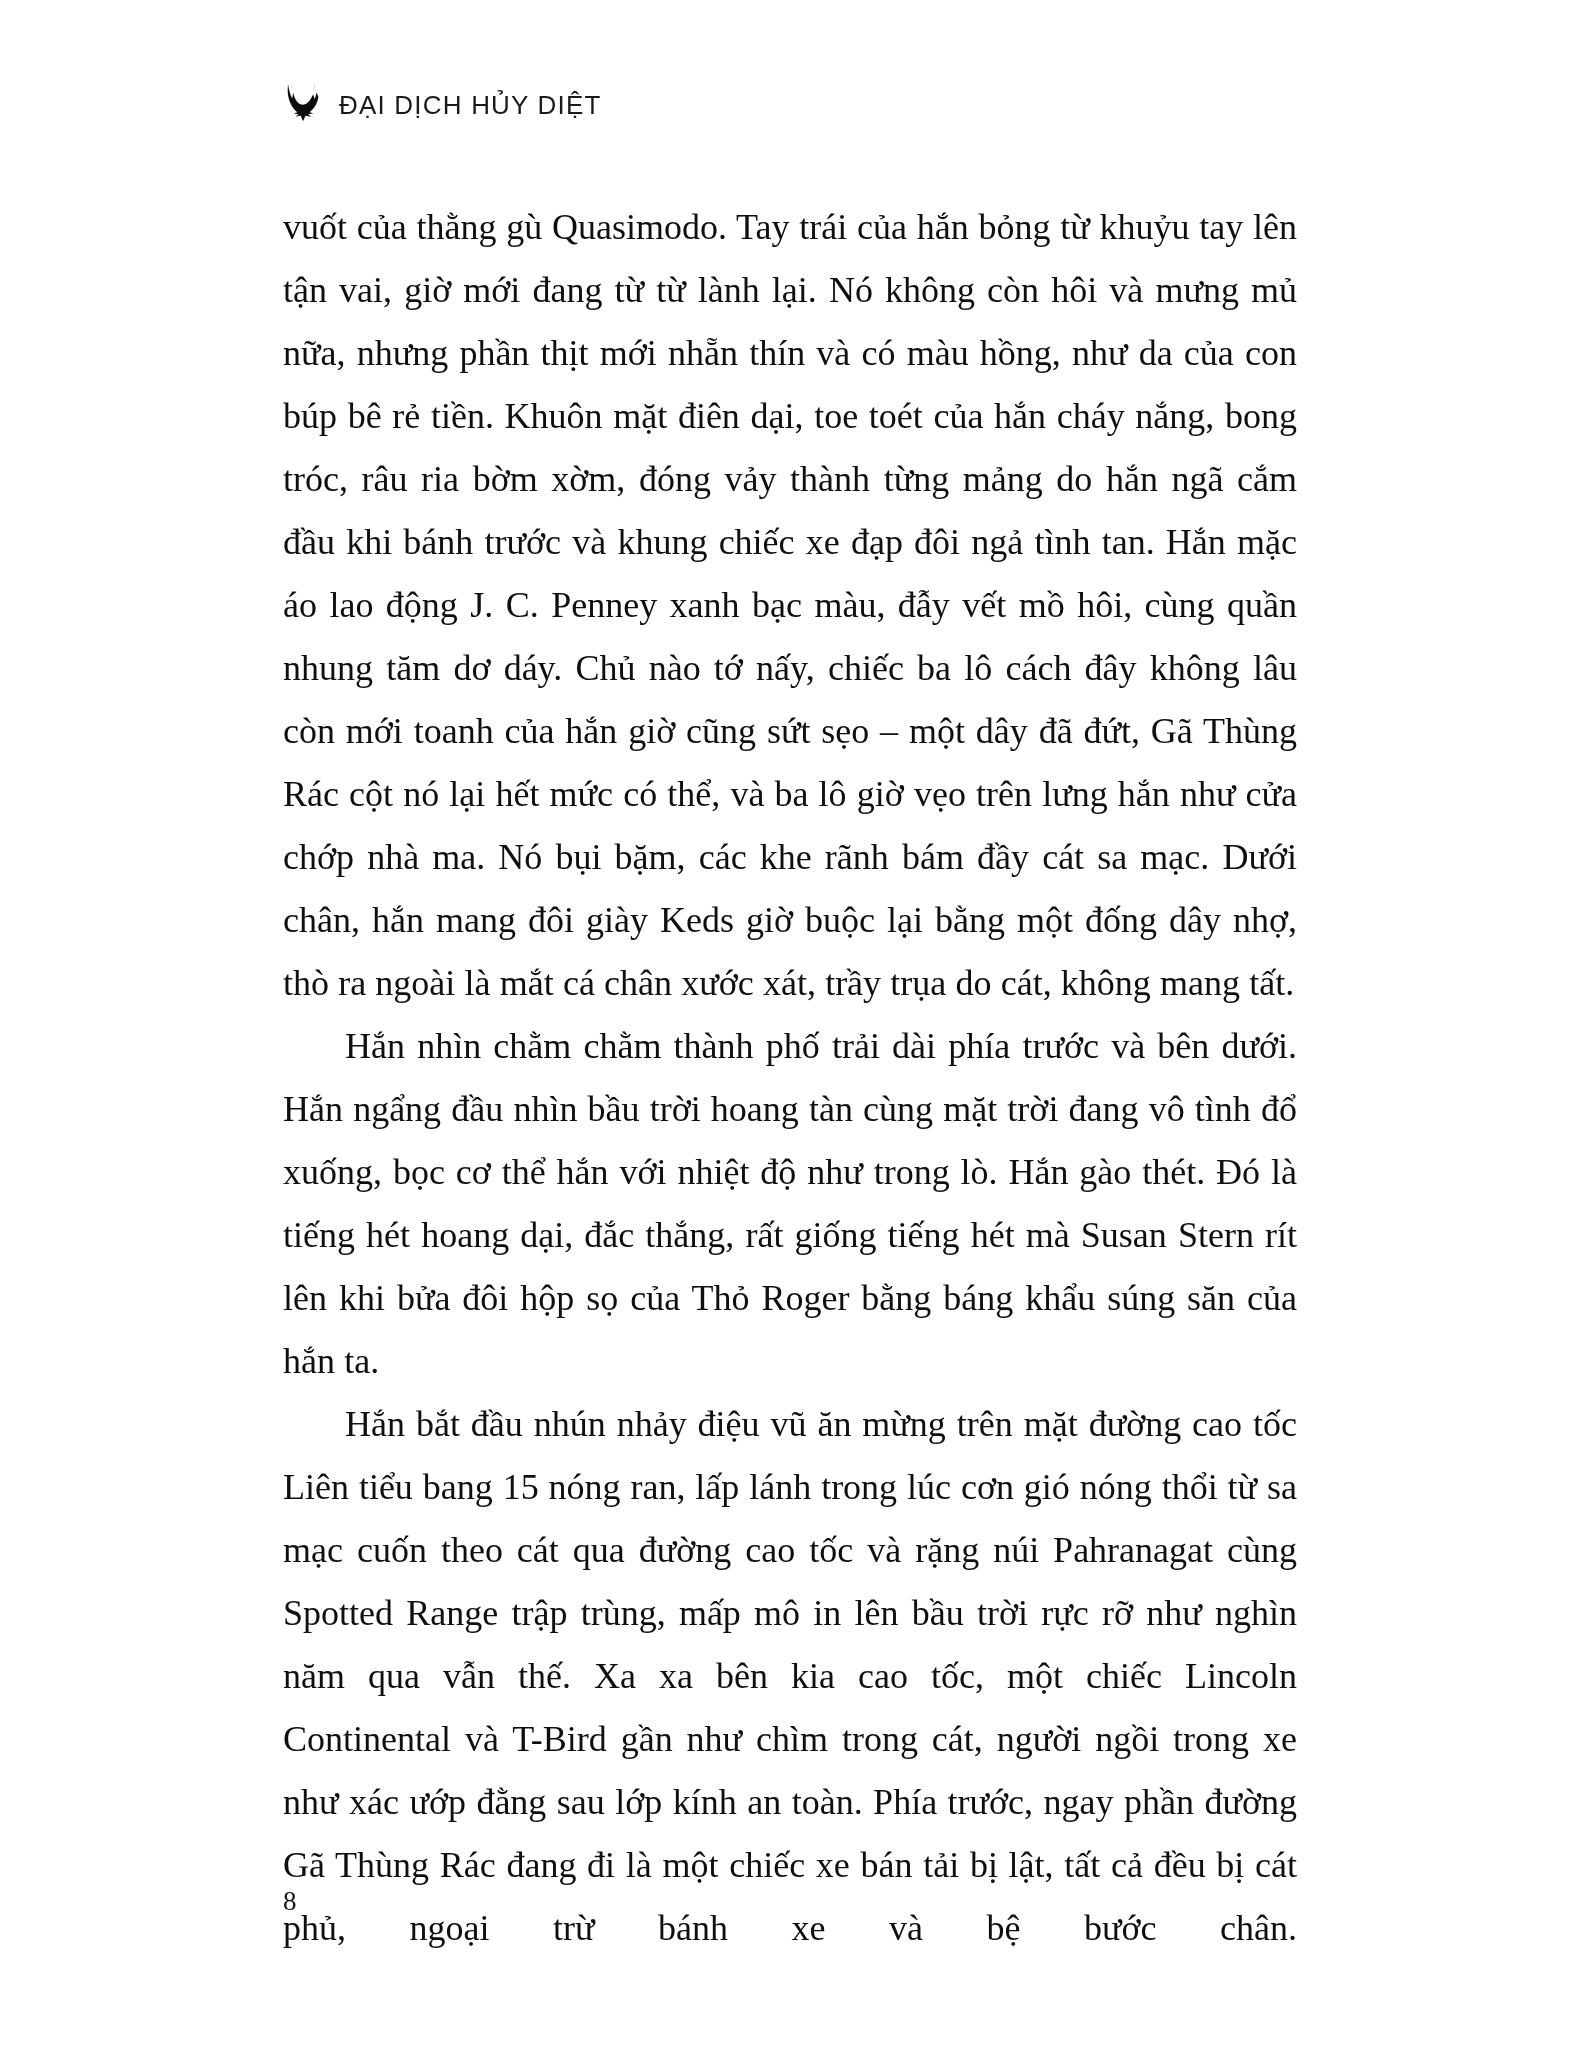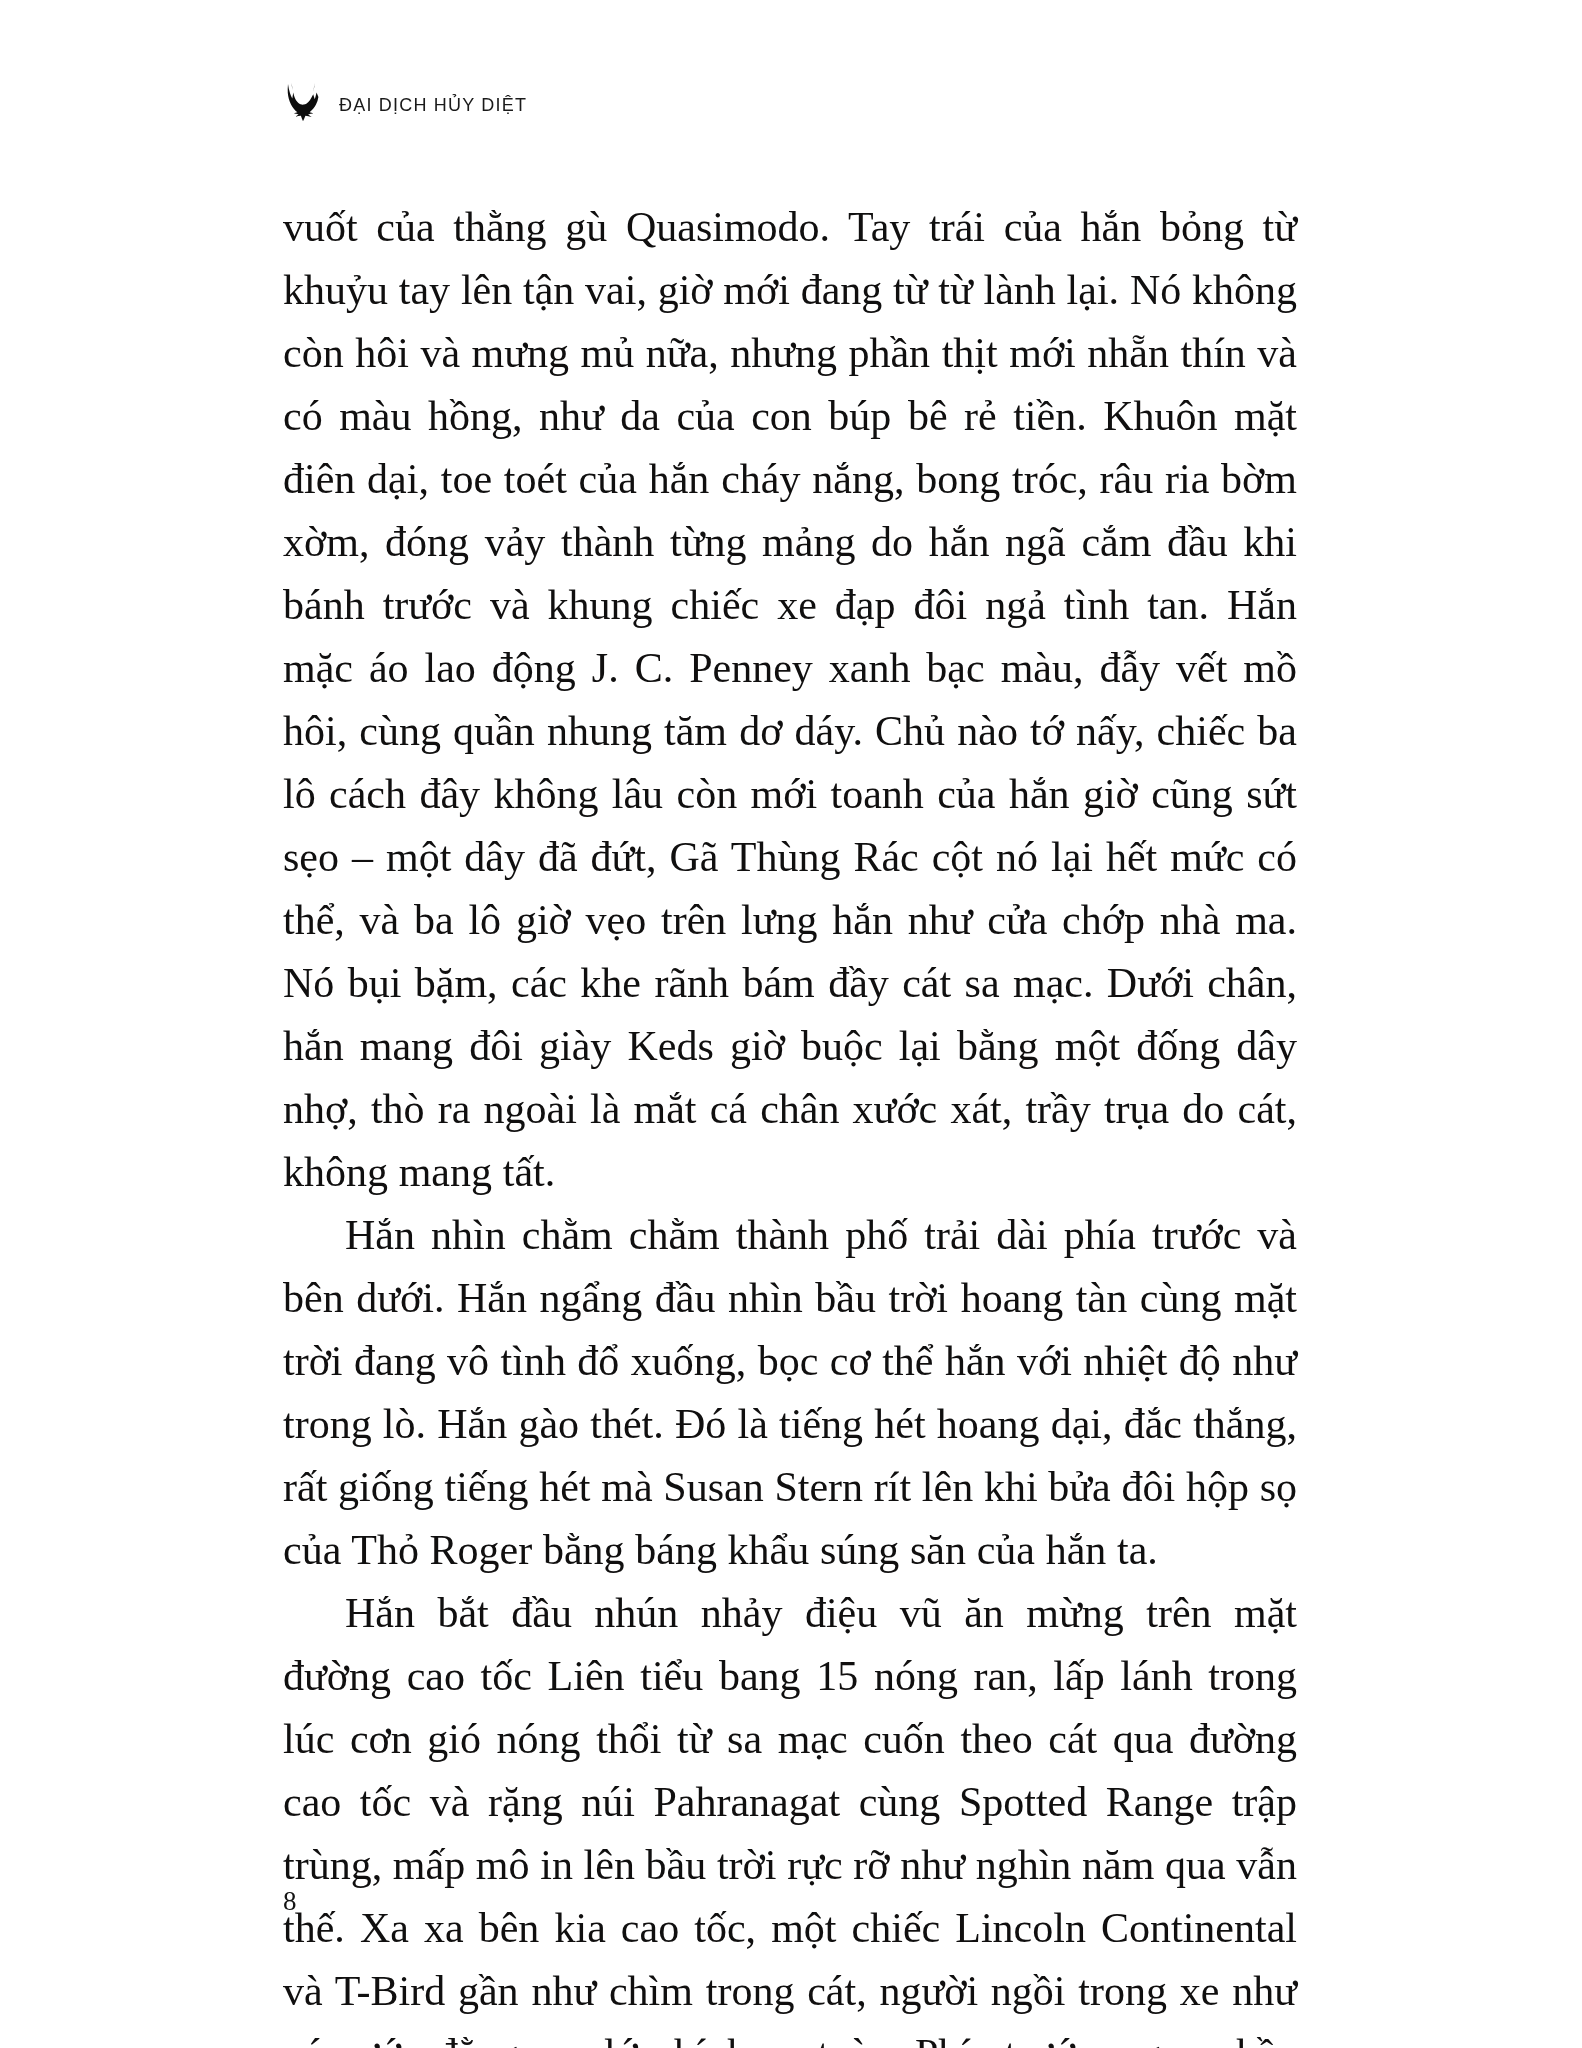--- a/index.html
+++ b/index.html
@@ -32,37 +32,37 @@
   }
   .header-logo {
     width: 40px;
     height: 42px;
     display: block;
     flex: 0 0 auto;
     margin-top: -4px;
   }
   .header-title {
     font-family: "Liberation Sans", "DejaVu Sans", sans-serif;
-    font-size: 18px;
+    font-size: 26px;
     letter-spacing: 1.2px;
     color: #1a1a1a;
     white-space: nowrap;
     font-weight: 400;
   }
 
   
   .textblock {
     position: absolute;
     left: 283px;
     top: 196px;
     width: 1014px;
   }
   .para {
     margin: 0;
-    font-size: 42px;
+    font-size: 36px;
     line-height: 63px;
     text-align: justify;
     text-justify: inter-word;
     color: #100f0f;
     hyphens: none;
     word-spacing: 0.2px;
   }
   .para + .para {
     margin-top: 0;
   }

